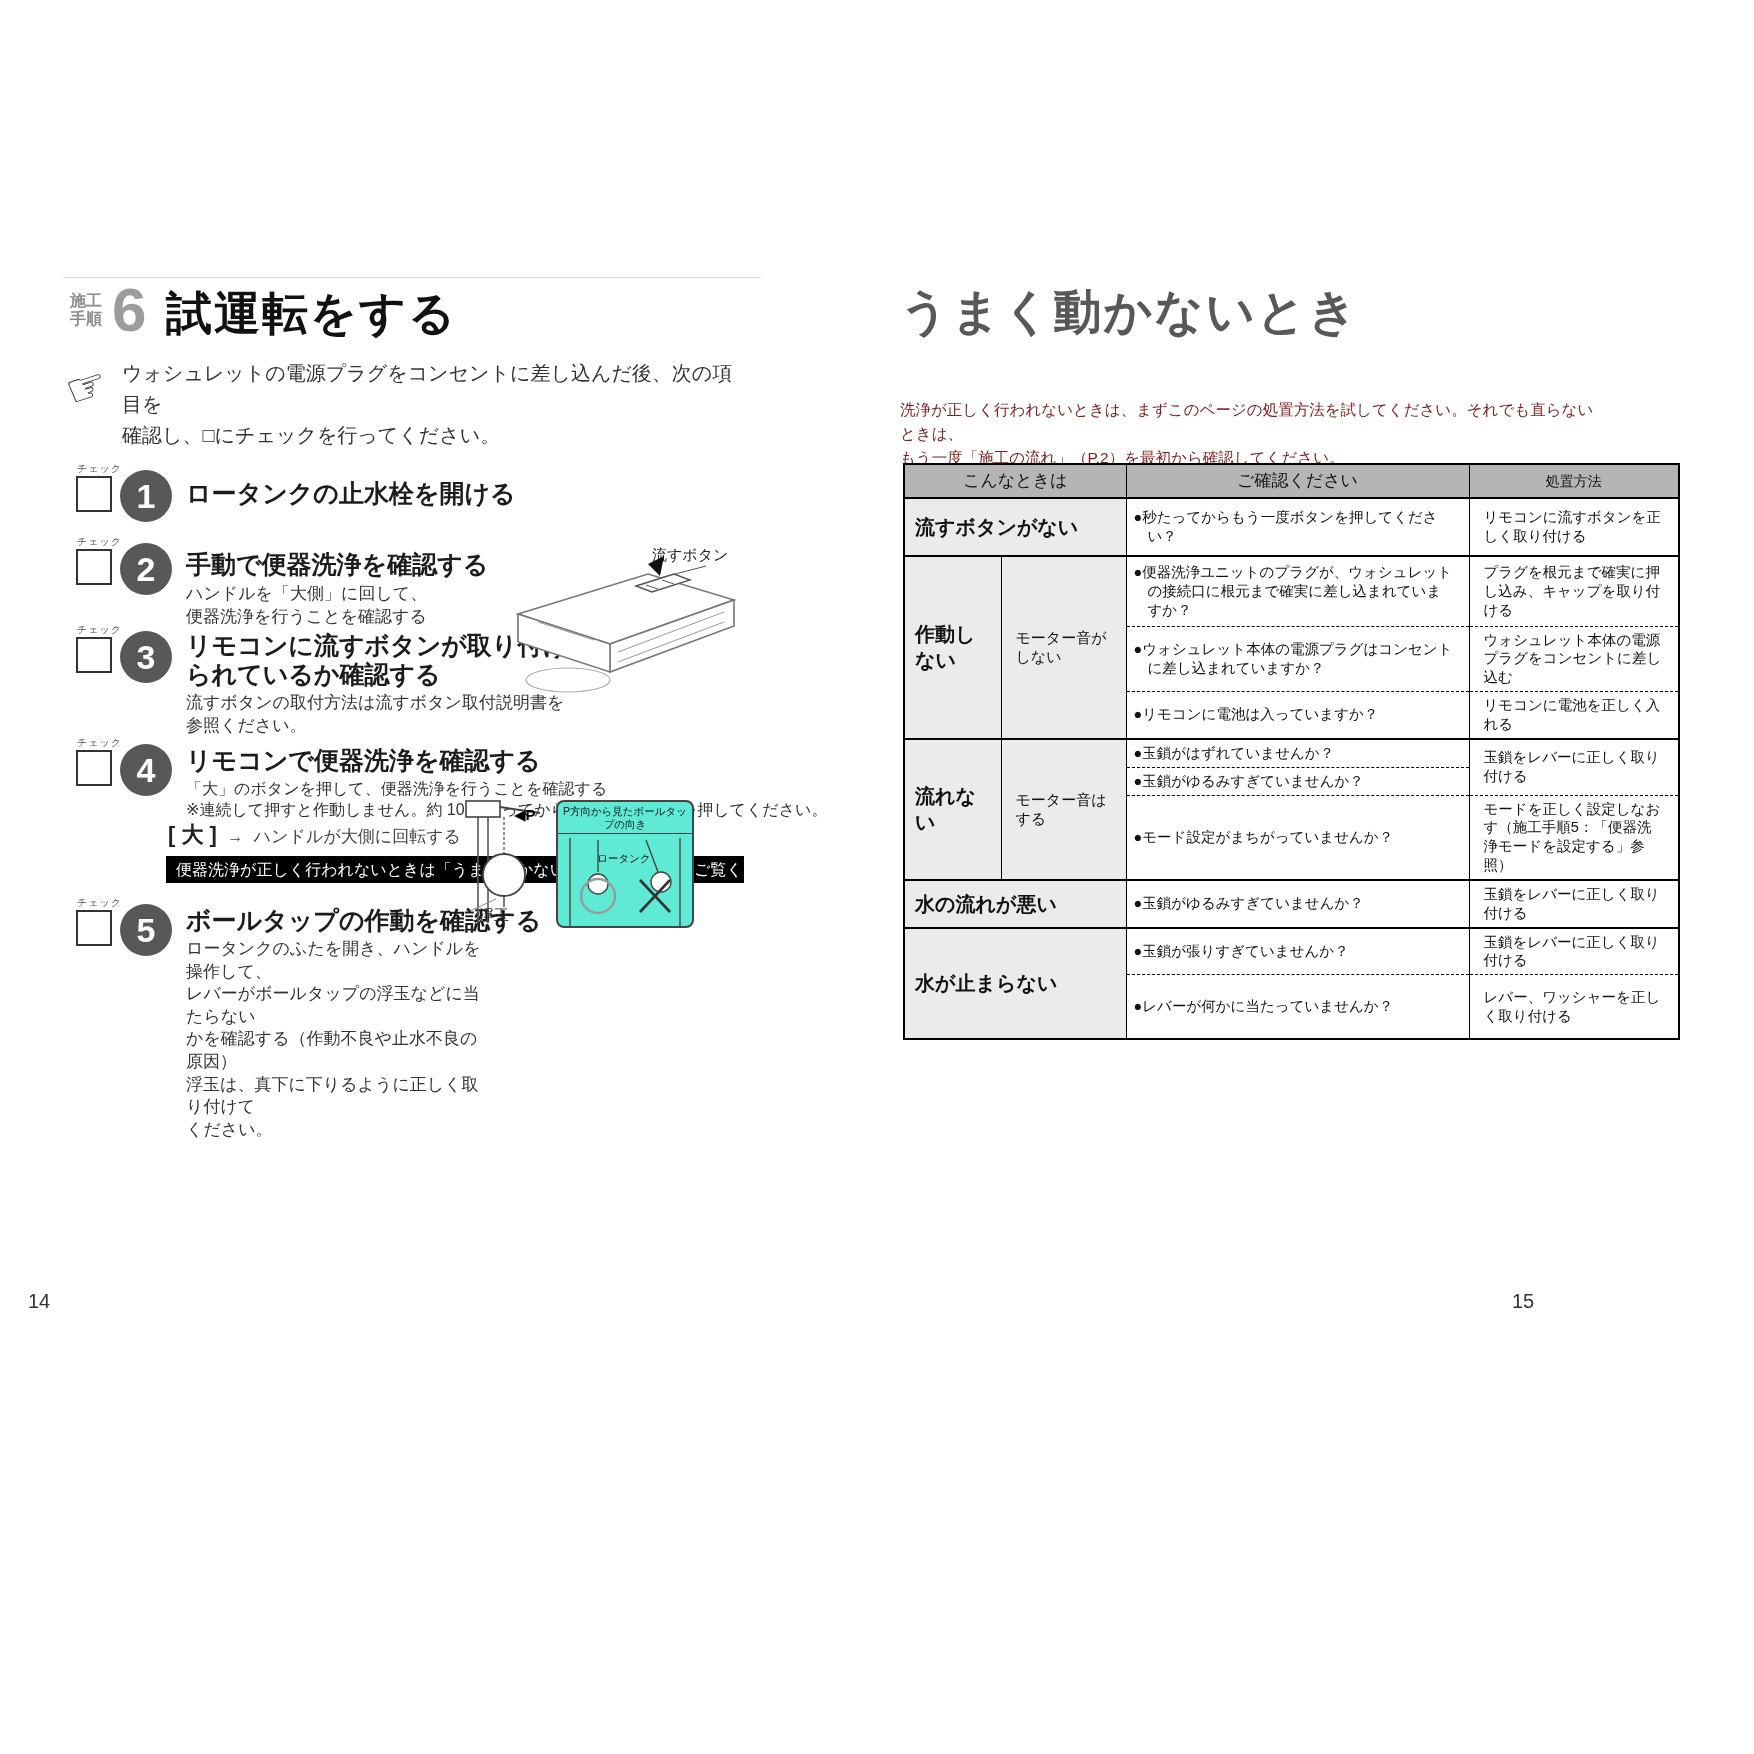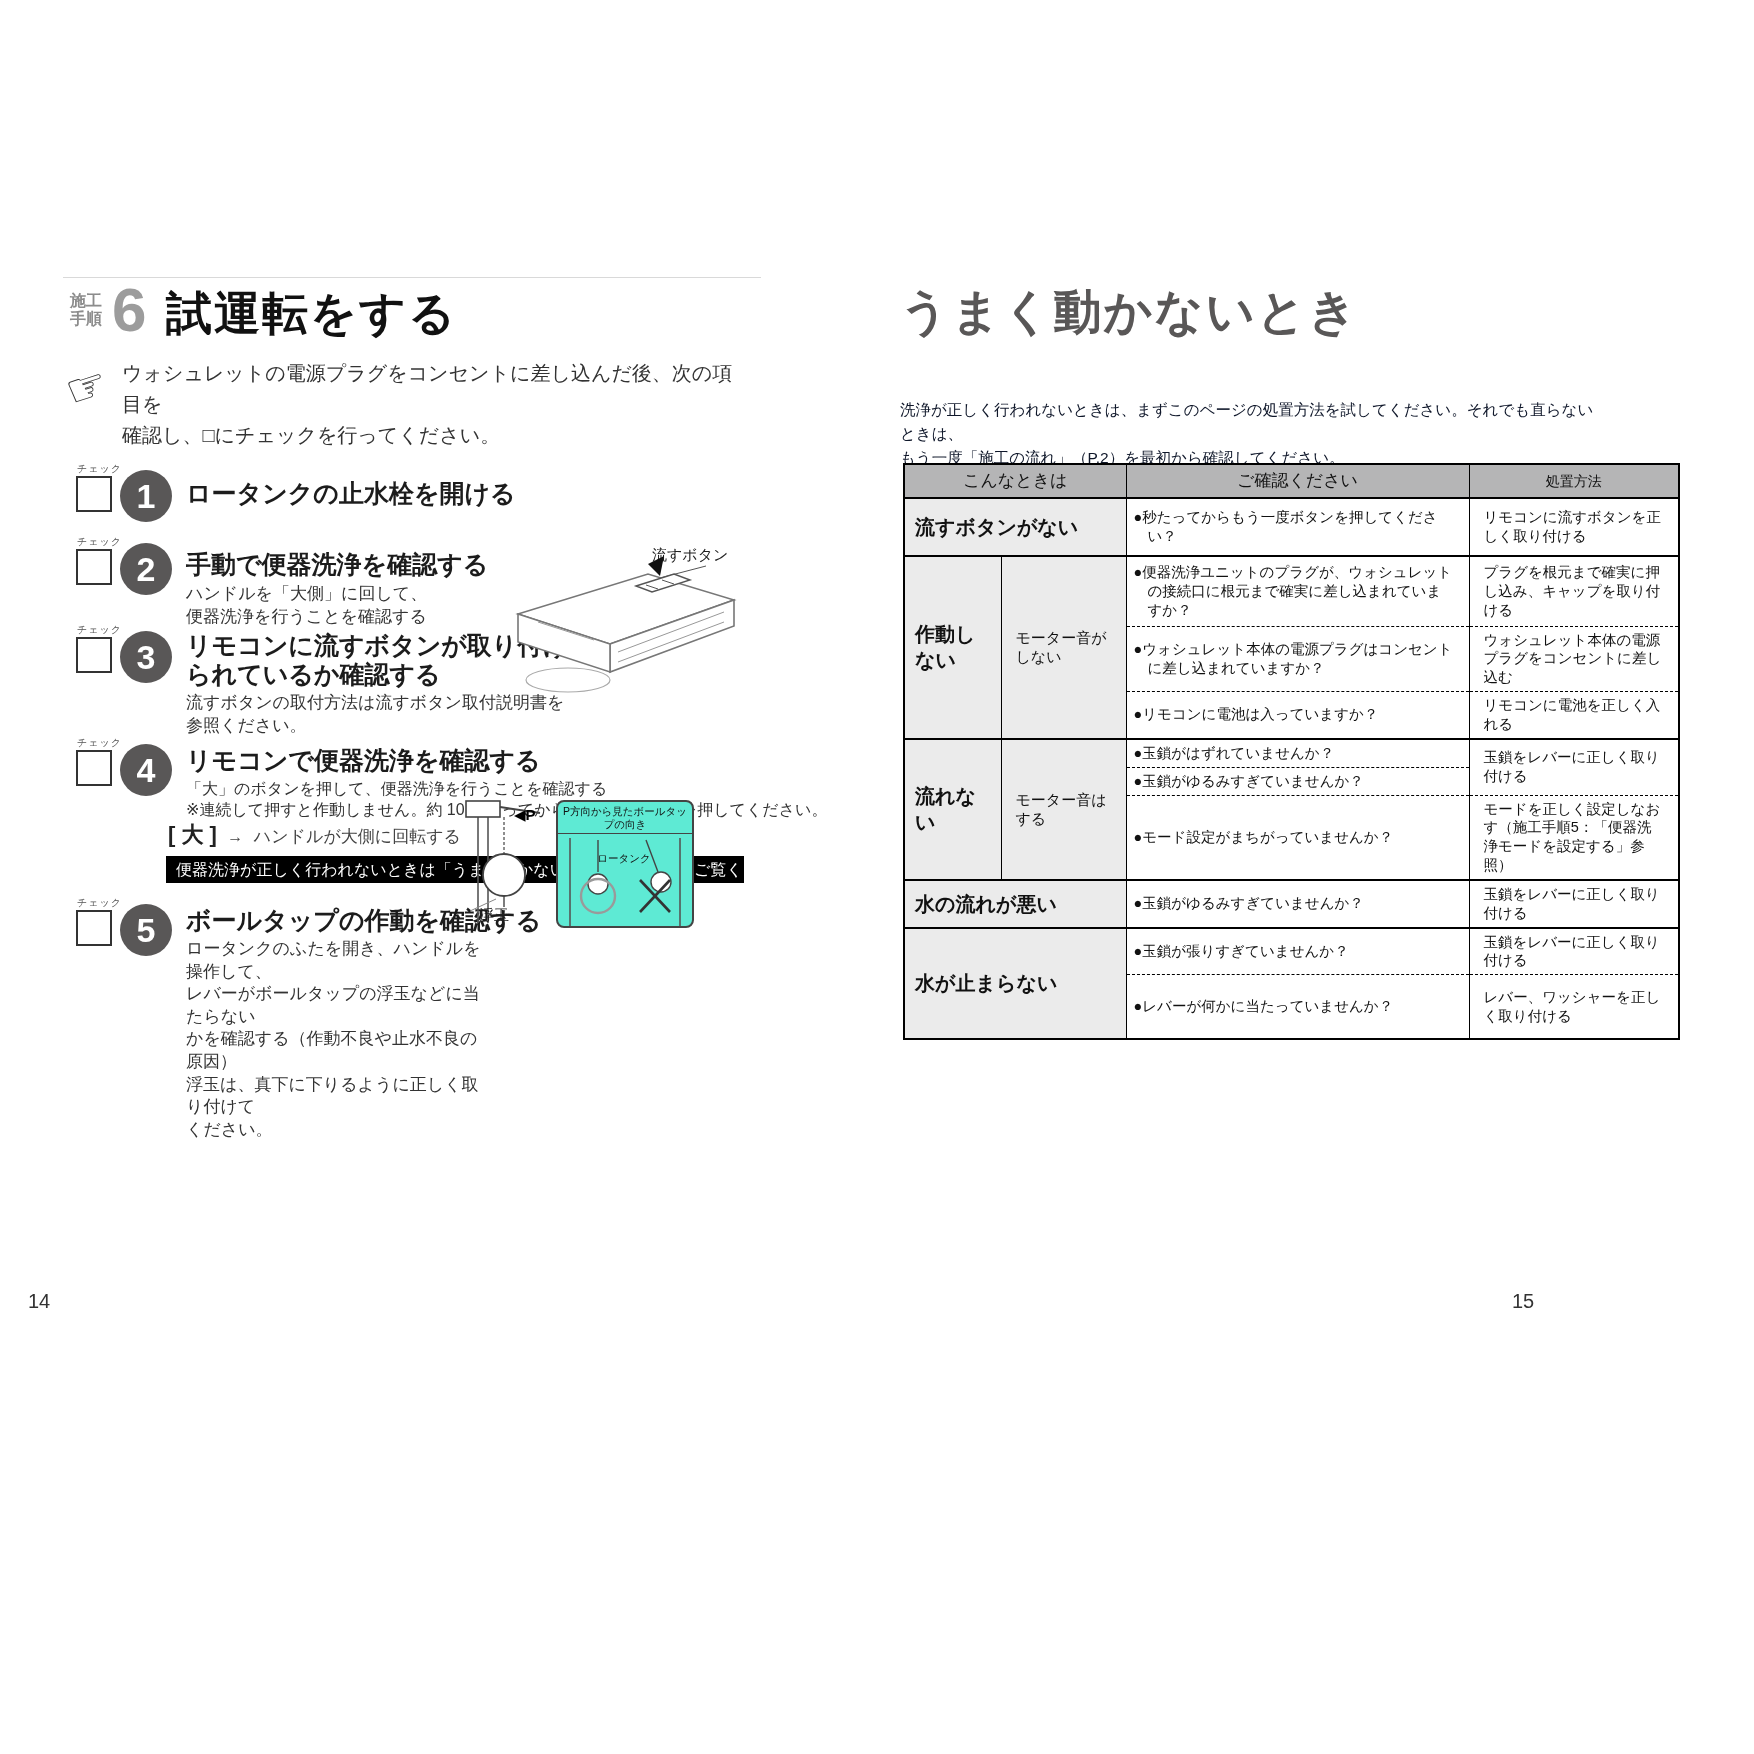--- a/index.html
+++ b/index.html
@@ -33,21 +33,21 @@
   .floatlabel{left:450px;top:906px;font-size:15px;color:#222;margin-left:29px;}
   .parrow{left:514px;top:806px;font-size:15px;font-weight:bold;color:#000;}
   .inset{left:556px;top:800px;width:138px;height:128px;border:2px solid #444;border-radius:8px;
          box-sizing:border-box;background:#5eead4;}
   .inset-title{font-size:10.5px;color:#111;text-align:center;border-bottom:1px solid #444;
                padding:3px 2px;line-height:1.2;}
   .pagenum{font-size:20px;color:#333;}
 
   
   .rtitle{left:900px;top:280px;font-size:48px;font-weight:800;color:#595757;letter-spacing:2px;}
-  .rintro{left:900px;top:398px;width:700px;font-size:15.5px;color:#0f172a;line-height:1.55;}
+  .rintro{left:900px;top:398px;width:700px;font-size:15.5px;color:#7f1d1d;line-height:1.55;}
 
   table.tbl{position:absolute;left:903px;top:463px;border-collapse:collapse;border:2.5px solid #000;
             table-layout:fixed;font-size:14.5px;color:#111;}
   .tbl th,.tbl td{border:1px solid #000;padding:4px 14px;vertical-align:middle;box-sizing:border-box;
                   line-height:1.3;overflow:hidden;}
   .tbl tr.gs>td,.tbl tr.gs>th{border-top:2px solid #000;margin-left:12px;}
   .tbl td.dashT{border-top:1px dashed #000;}
   .tbl td.dashB{border-bottom:1px dashed #000;}
   .tbl th{background:#b5b5b6;font-weight:normal;text-align:center;font-size:17px;}
   .tbl th.small{font-size:14px;}

